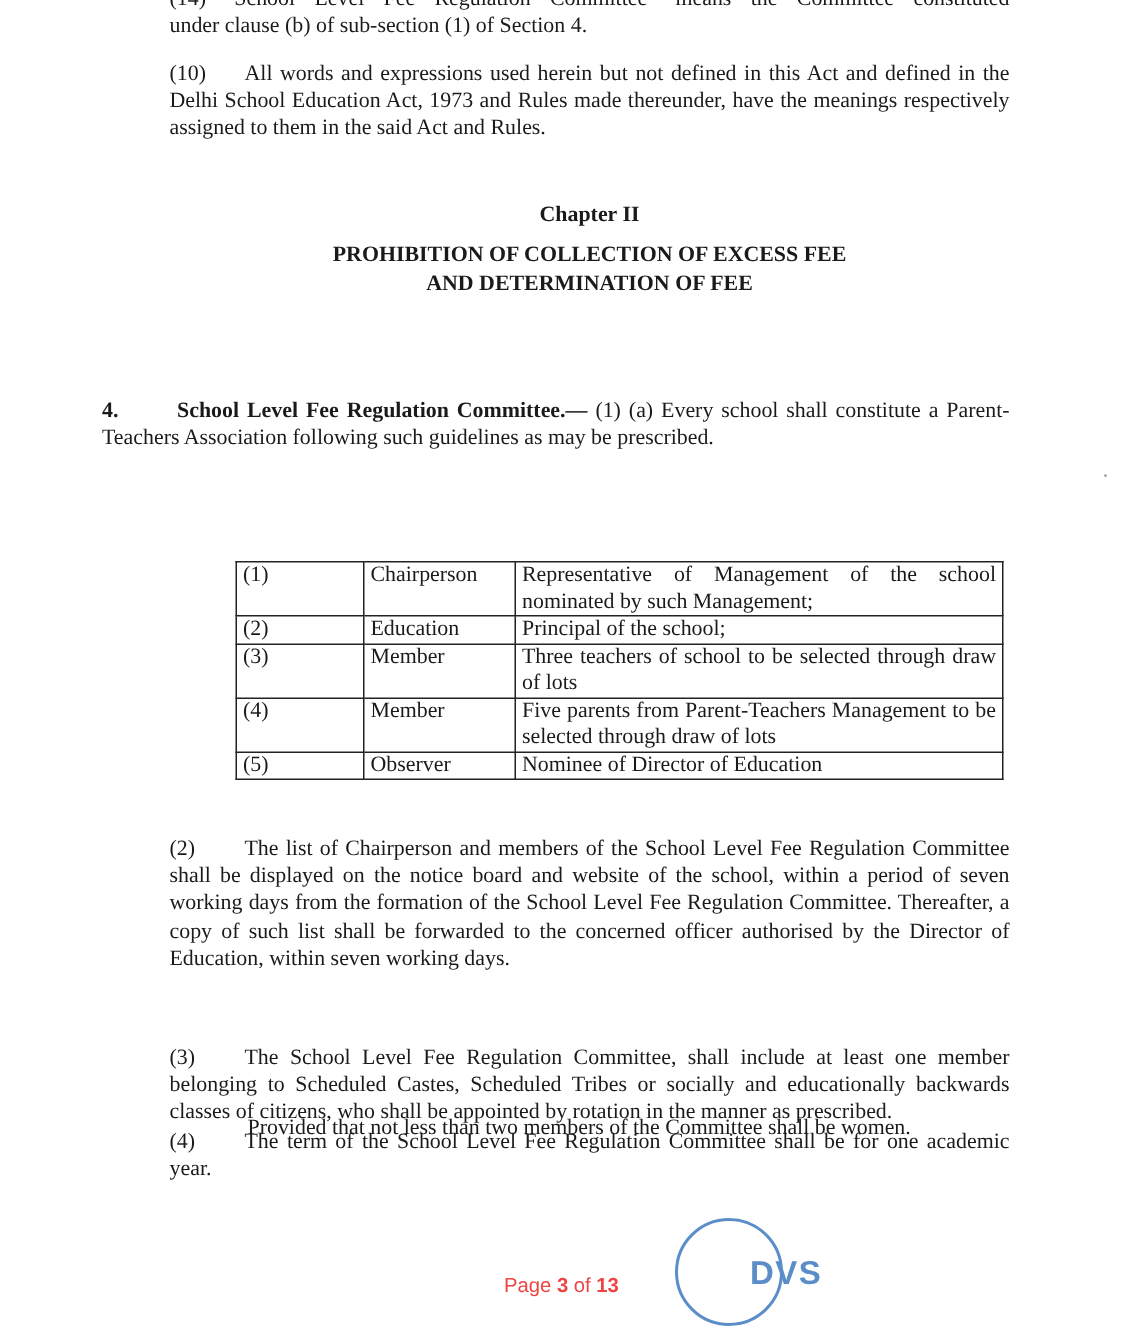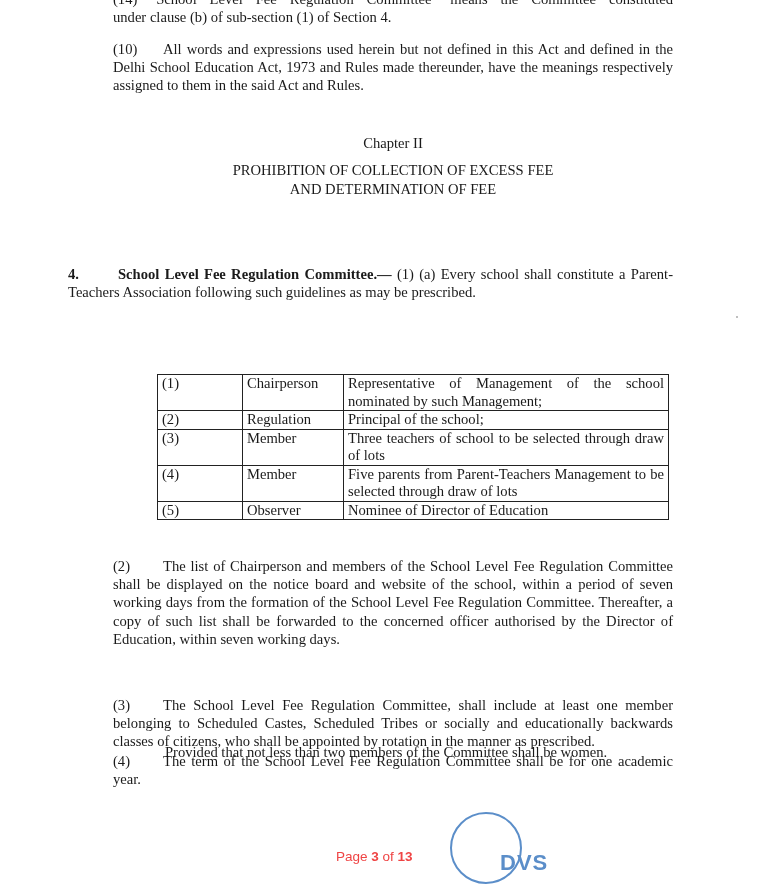--- a/index.html
+++ b/index.html
@@ -7,32 +7,32 @@
     width: 765px; height: 884px; overflow: hidden;
     background: #ffffff; color: #1a1a1a;
     font-family: "Liberation Serif", serif;
     font-size: 14.6px;
     position: relative;
   }
   .page { position: absolute; left: 0; top: 0; width: 765px; height: 884px; }
   .blk { position: absolute; left: 113px; width: 560px; line-height: 18.2px; text-align: justify; }
   .clip-top { position: absolute; left: 113px; top: -10px; width: 560px; line-height: 18.2px; text-align: justify; text-align-last: justify; }
   .num { display: inline-block; width: 50px; }
-  .center { text-align: center; font-weight: normal; }
+  .center { text-align: center; font-weight: bold; }
   b { font-weight: bold; }
   .wide { left: 68px; width: 605px; }
   table { position: absolute; left: 157px; top: 374px; width: 512px; border-collapse: collapse; font-size: 14.6px; line-height: 17.5px; }
   td { border: 1.2px solid #222; vertical-align: top; padding: 0 4px; }
   td.c1 { width: 76px; }
   td.c2 { width: 92px; }
   td.c3 { text-align: justify; }
   .footer { position: absolute; left: 336px; top: 849px; font-family: "Liberation Sans", sans-serif; font-size: 13.5px; color: #ef4444; }
   .footer b { font-weight: bold; }
   .stamp { position: absolute; left: 450px; top: 812px; width: 72px; height: 72px; border-radius: 50%; border: 2px solid #5b8ec9; box-sizing: border-box; }
-  .stamp span { position: absolute; left: 0; right: 0; top: 36px; text-align: center; font-family: "Liberation Sans", sans-serif; font-weight: bold; font-size: 22px; color: #5b8ec9; letter-spacing: 1px; padding-left: 48px; }
+  .stamp span { position: absolute; left: 0; right: 0; top: 22px; text-align: center; font-family: "Liberation Sans", sans-serif; font-weight: bold; font-size: 22px; color: #5b8ec9; letter-spacing: 1px; padding-left: 48px; }
   .speck { position: absolute; left: 736px; top: 316px; width: 2px; height: 2px; background: #aaa; border-radius: 50%; }
 </style>
 </head>
 <body>
 
 <div class="page">
 
   <div class="clip-top">(14)      "School Level Fee Regulation Committee" means the Committee constituted</div>
   <div class="blk" style="top:8px">under clause (b) of sub-section (1) of Section 4.</div>
 
@@ -52,21 +52,21 @@
 
   <table>
     <tbody>
         <tr>
       <td class="c1">(1)</td>
       <td class="c2">Chairperson</td>
       <td class="c3">Representative of Management of the school nominated by such Management;</td>
     </tr>
     <tr>
       <td class="c1">(2)</td>
-      <td class="c2">Regulation</td>
+      <td class="c2">Education</td>
       <td class="c3">Principal of the school;</td>
     </tr>
     <tr>
       <td class="c1">(3)</td>
       <td class="c2">Member</td>
       <td class="c3">Three teachers of school to be selected through draw of lots</td>
     </tr>
     <tr>
       <td class="c1">(4)</td>
       <td class="c2">Member</td>

